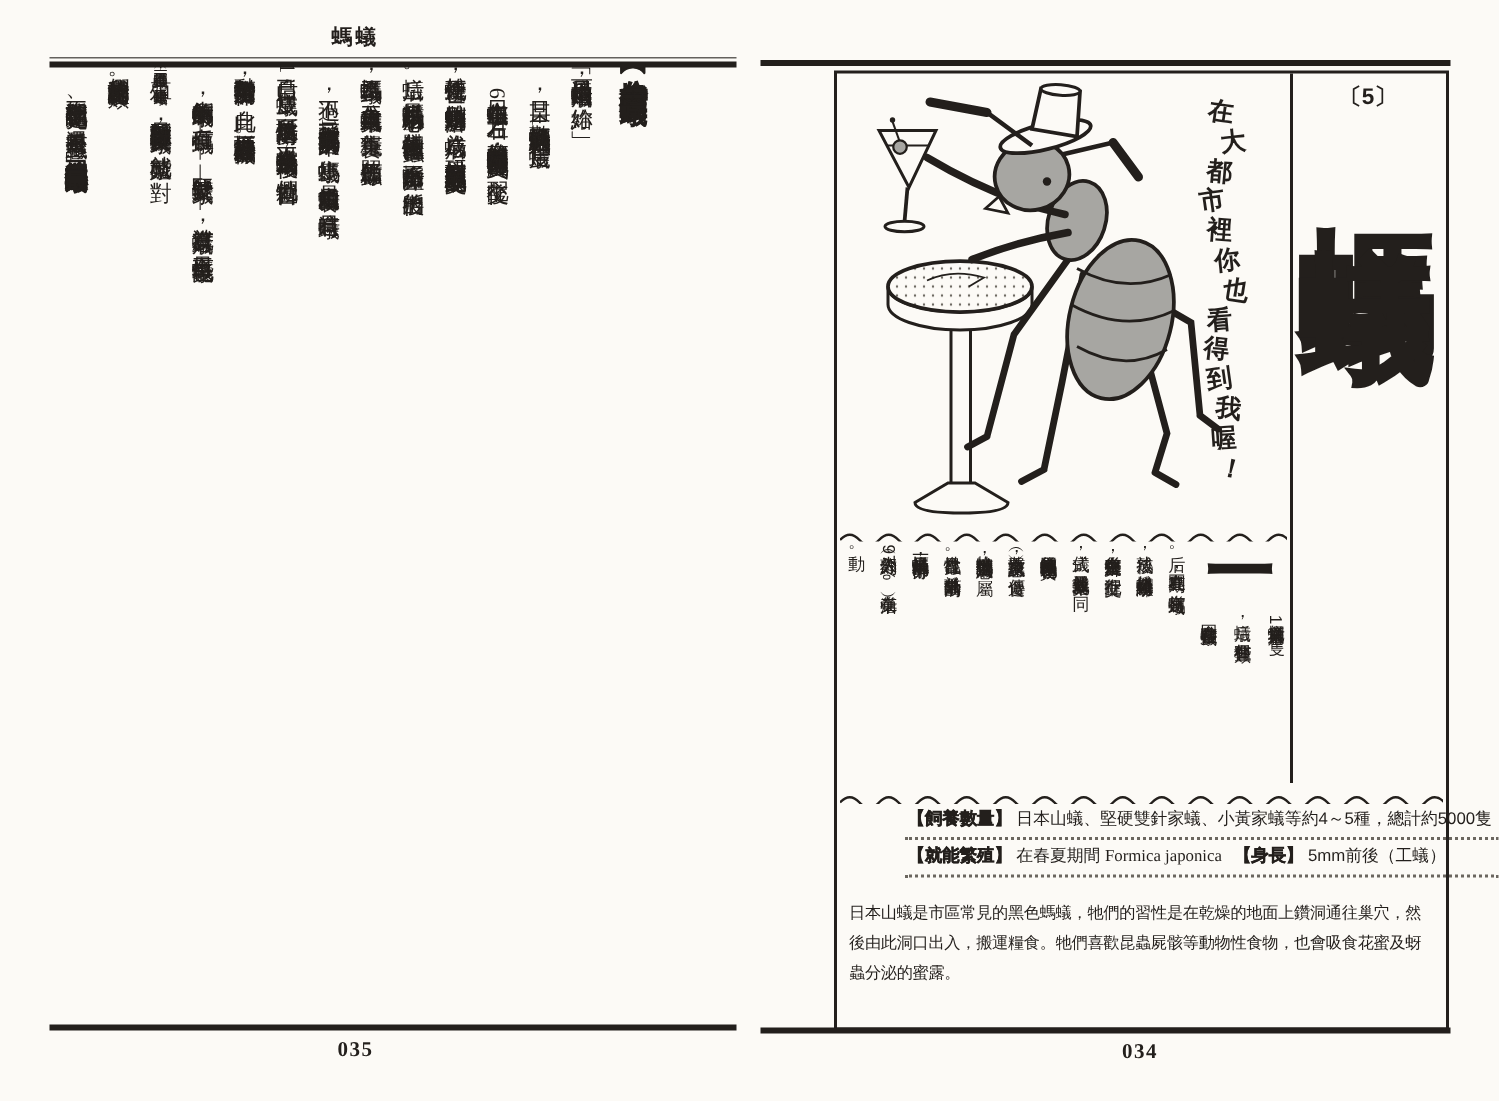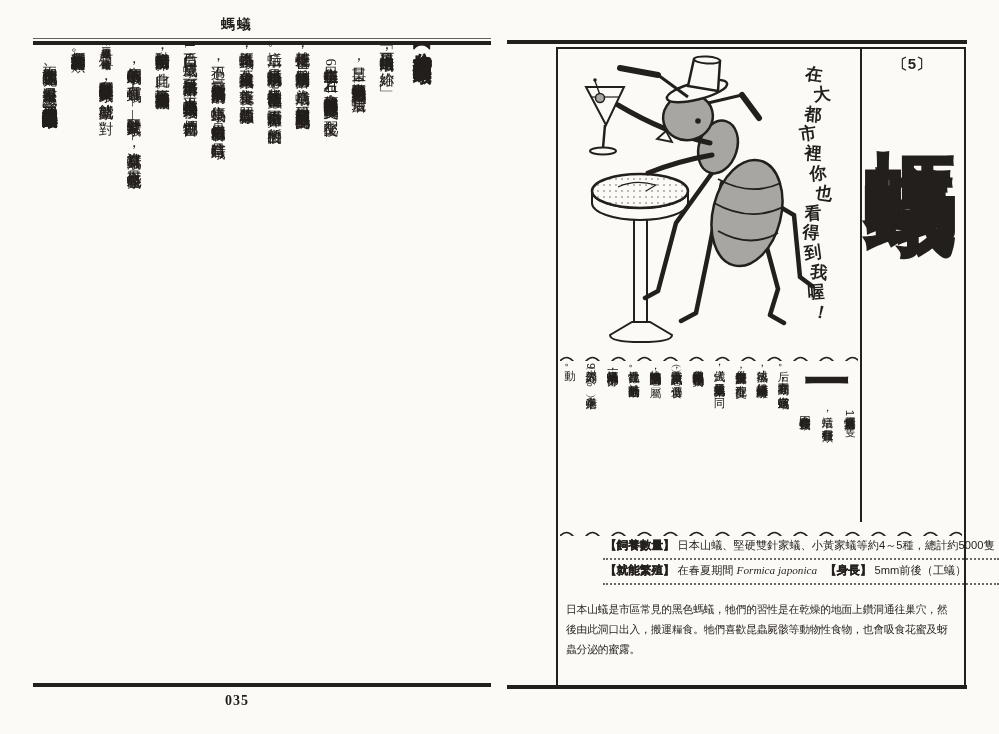--- a/index.html
+++ b/index.html
@@ -75,21 +75,21 @@
   }
   .igroup{display:flex;flex-direction:column;width:58px;}
   .dropcap{height:46px;font-size:44px;font-weight:900;line-height:42px;text-align:center;-webkit-text-stroke:2px var(--ink);}
   .gcols{display:flex;flex-direction:row-reverse;justify-content:space-between;height:114px;}
   .gcols .icol{height:114px;}
   .facts{position:absolute;left:5px;top:486px;width:396px;margin-left:40px;}
   .frow{border-bottom:2px dotted #6b665f;padding:3px 0 4px 2px;white-space:nowrap;font-size:11.2px;height:16px;}
   .frow.tall{height:20px;padding-top:1px;}
   .flabel{font-weight:800;font-size:11.6px;-webkit-text-stroke:.3px var(--ink);margin-right:3px;}
   .flabel.second{margin-left:8px;}
-  .latin{font-style:italic;font-family:"Liberation Serif",serif;font-size:11.2px;}
+  .latin{font-family:"Liberation Serif",serif;font-size:11.2px;}
   .stars{font-size:21px;letter-spacing:4px;vertical-align:-3px;margin-right:4px;}
   .fnote{font-size:10.5px;}
   .desc{position:absolute;left:8px;top:550px;width:390px;font-size:10.8px;line-height:20px;letter-spacing:-.2px;}
   svg .ln{stroke:var(--ink);fill:none;}
 </style>
 </head>
 <body>
 
 <section class="page page-left">
   <div class="run-head lp-header">螞蟻</div>
@@ -237,13 +237,14 @@
       </div>
       <div class="frow">
         <span class="flabel">【就能繁殖】</span><span>在春夏期間 </span><span class="latin">Formica japonica</span><span class="flabel second">【身長】</span><span>5mm前後（工蟻）</span>
       </div>
     </div>
 
     <div class="desc">日本山蟻是市區常見的黑色螞蟻，牠們的習性是在乾燥的地面上鑽洞通往巢穴，然後由此洞口出入，搬運糧食。牠們喜歡昆蟲屍骸等動物性食物，也會吸食花蜜及蚜蟲分泌的蜜露。</div>
   </div>
 
   <div class="rule rp-rule-bottom"></div>
+  <div class="folio rp-folio">034</div>
 </section>
 
 </body></html>

